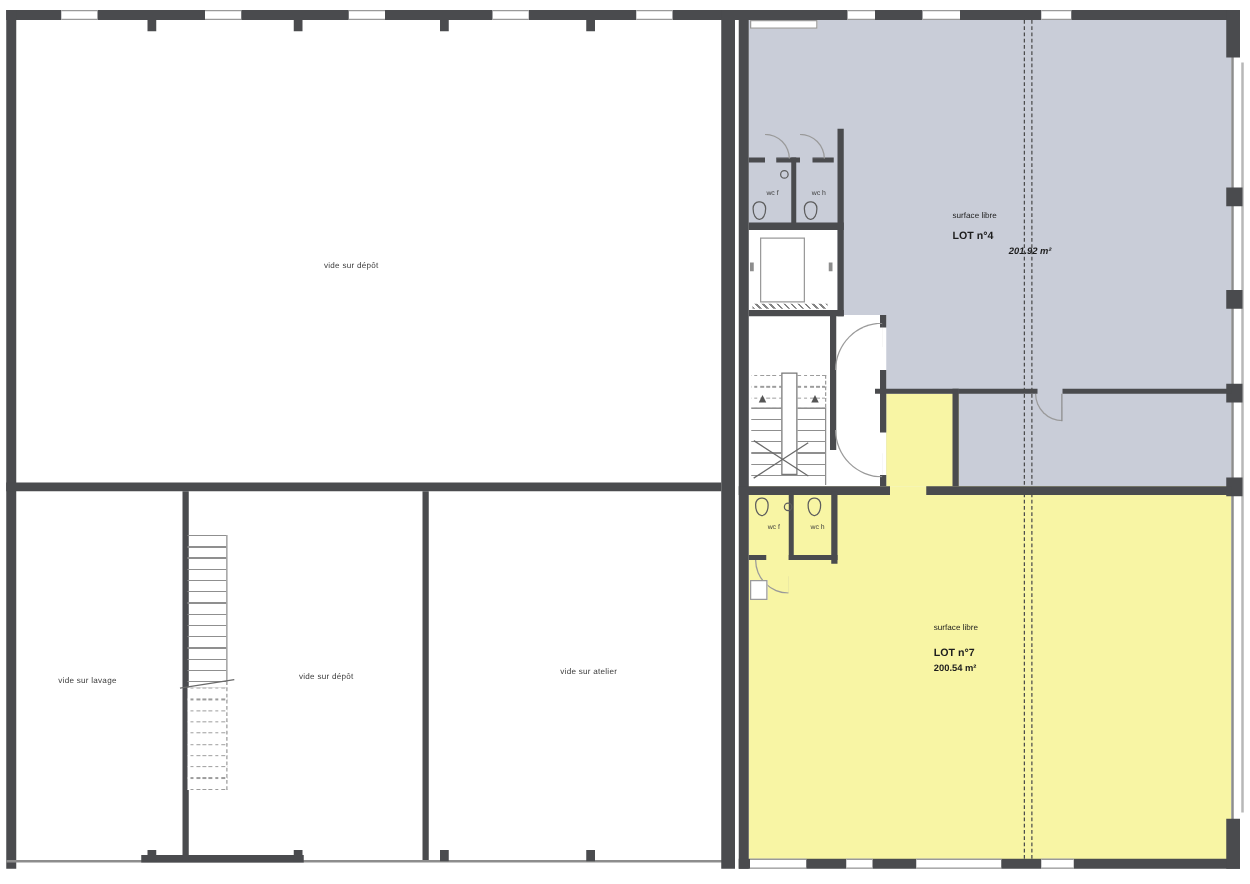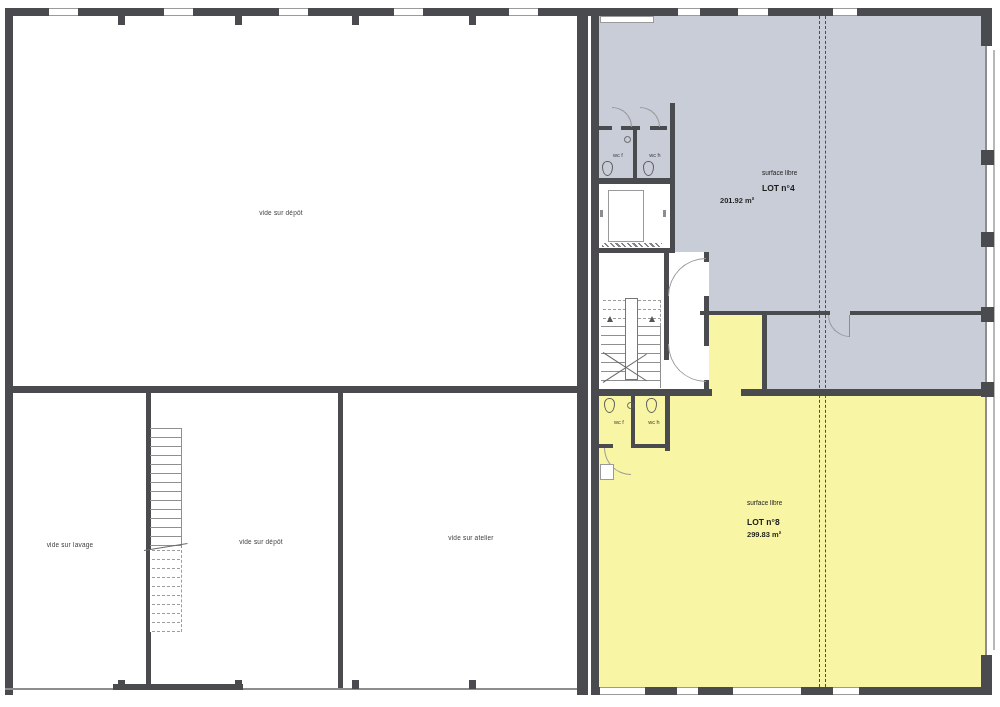--- a/index.html
+++ b/index.html
@@ -151,19 +151,19 @@
   <div class="arc bl" style="left:604px;top:448px;width:27px;height:27px;"></div>
   <div class="toilet" style="left:604px;top:398px;"></div>
   <div class="toilet" style="left:646px;top:398px;"></div>
   <div class="sink" style="left:627px;top:402px;"></div>
   <div class="lbl-sm" style="left:609px;top:419px;width:20px;">wc f</div>
   <div class="lbl-sm" style="left:644px;top:419px;width:20px;">wc h</div>
   <div class="box" style="left:600px;top:464px;width:14px;height:16px;"></div>
 
   <div class="lot-line lot-surface" style="left:762px;top:169px;">surface libre</div>
   <div class="lot-line lot-name" style="left:762px;top:183px;">LOT n°4</div>
-  <div class="lot-line lot-area" style="left:720px;top:196px;">201.92 m²</div>
+  <div class="lot-line lot-area" style="left:807px;top:196px;font-style:italic;">201.92 m²</div>
 
   <div class="lot-line lot-surface" style="left:747px;top:499px;">surface libre</div>
-  <div class="lot-line lot-name" style="left:747px;top:517px;">LOT n°8</div>
-  <div class="lot-line lot-area" style="left:747px;top:530px;">299.83 m²</div>
+  <div class="lot-line lot-name" style="left:747px;top:517px;">LOT n°7</div>
+  <div class="lot-line lot-area" style="left:747px;top:530px;">200.54 m²</div>
 
 </div>
 
 </body></html>

